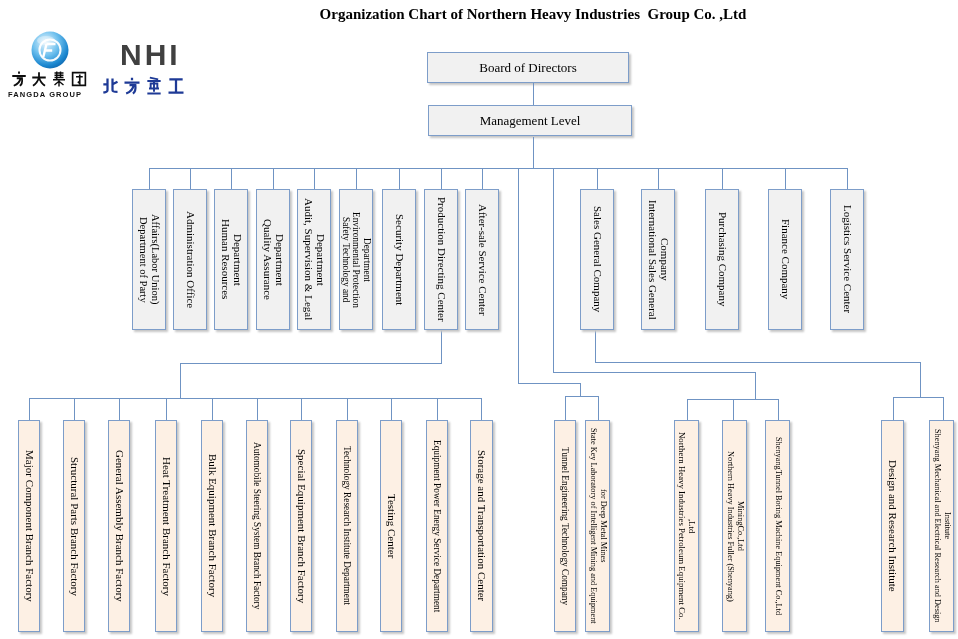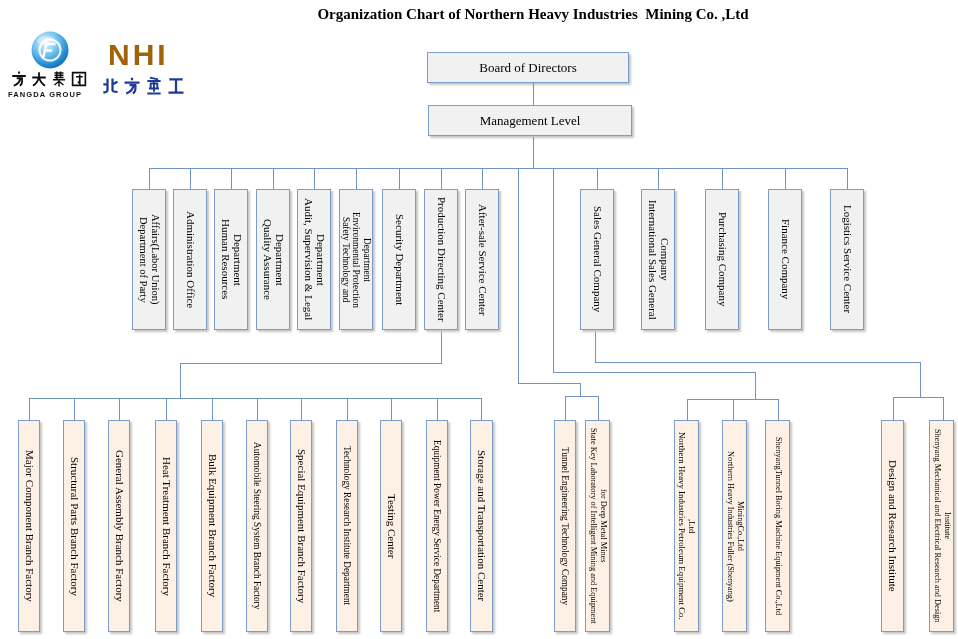--- a/index.html
+++ b/index.html
@@ -26,30 +26,30 @@
   
   .fangda{position:absolute;left:8px;top:28px;width:92px;}
   .fangda-sphere{position:absolute;left:22px;top:2px;}
   .cnrow{position:absolute;display:flex;gap:2px;color:#0d0d0d;}
   .cnrow svg{display:block;}
   .fangda-cn{left:2px;top:42px;}
   .fangda-en{position:absolute;left:0px;top:62px;width:92px;text-align:left;
              font-family:"Liberation Sans","DejaVu Sans",sans-serif;
              font-size:7.5px;font-weight:600;letter-spacing:1.1px;color:#111;}
   .nhi{position:absolute;left:100px;top:38px;width:92px;}
-  .nhi-abbr{position:absolute;left:8px;top:0px;font-family:"Liberation Sans","DejaVu Sans",sans-serif;
-            font-size:30px;font-weight:800;letter-spacing:3px;color:#a16207;}
+  .nhi-abbr{position:absolute;left:20px;top:0px;font-family:"Liberation Sans","DejaVu Sans",sans-serif;
+            font-size:30px;font-weight:800;letter-spacing:3px;color:#404040;}
   .nhi-cn{left:0px;top:38px;color:#1e3a96;}
 </style>
 </head>
 <body>
 
 <div id="stage">
 
-  <div class="title">Organization Chart of Northern Heavy Industries  Mining Co. ,Ltd</div>
+  <div class="title">Organization Chart of Northern Heavy Industries  Group Co. ,Ltd</div>
 
   <div class="fangda">
     <svg class="fangda-sphere" width="40" height="40" viewBox="0 0 40 40">
       <defs>
         <radialGradient id="fg" cx="38%" cy="30%" r="78%">
           <stop offset="0%" stop-color="#eaf6fd"></stop>
             <stop offset="45%" stop-color="#6ec0ee"></stop>
           <stop offset="80%" stop-color="#1a86cf"></stop>
             <stop offset="100%" stop-color="#0f62a8"></stop>
         </radialGradient>

